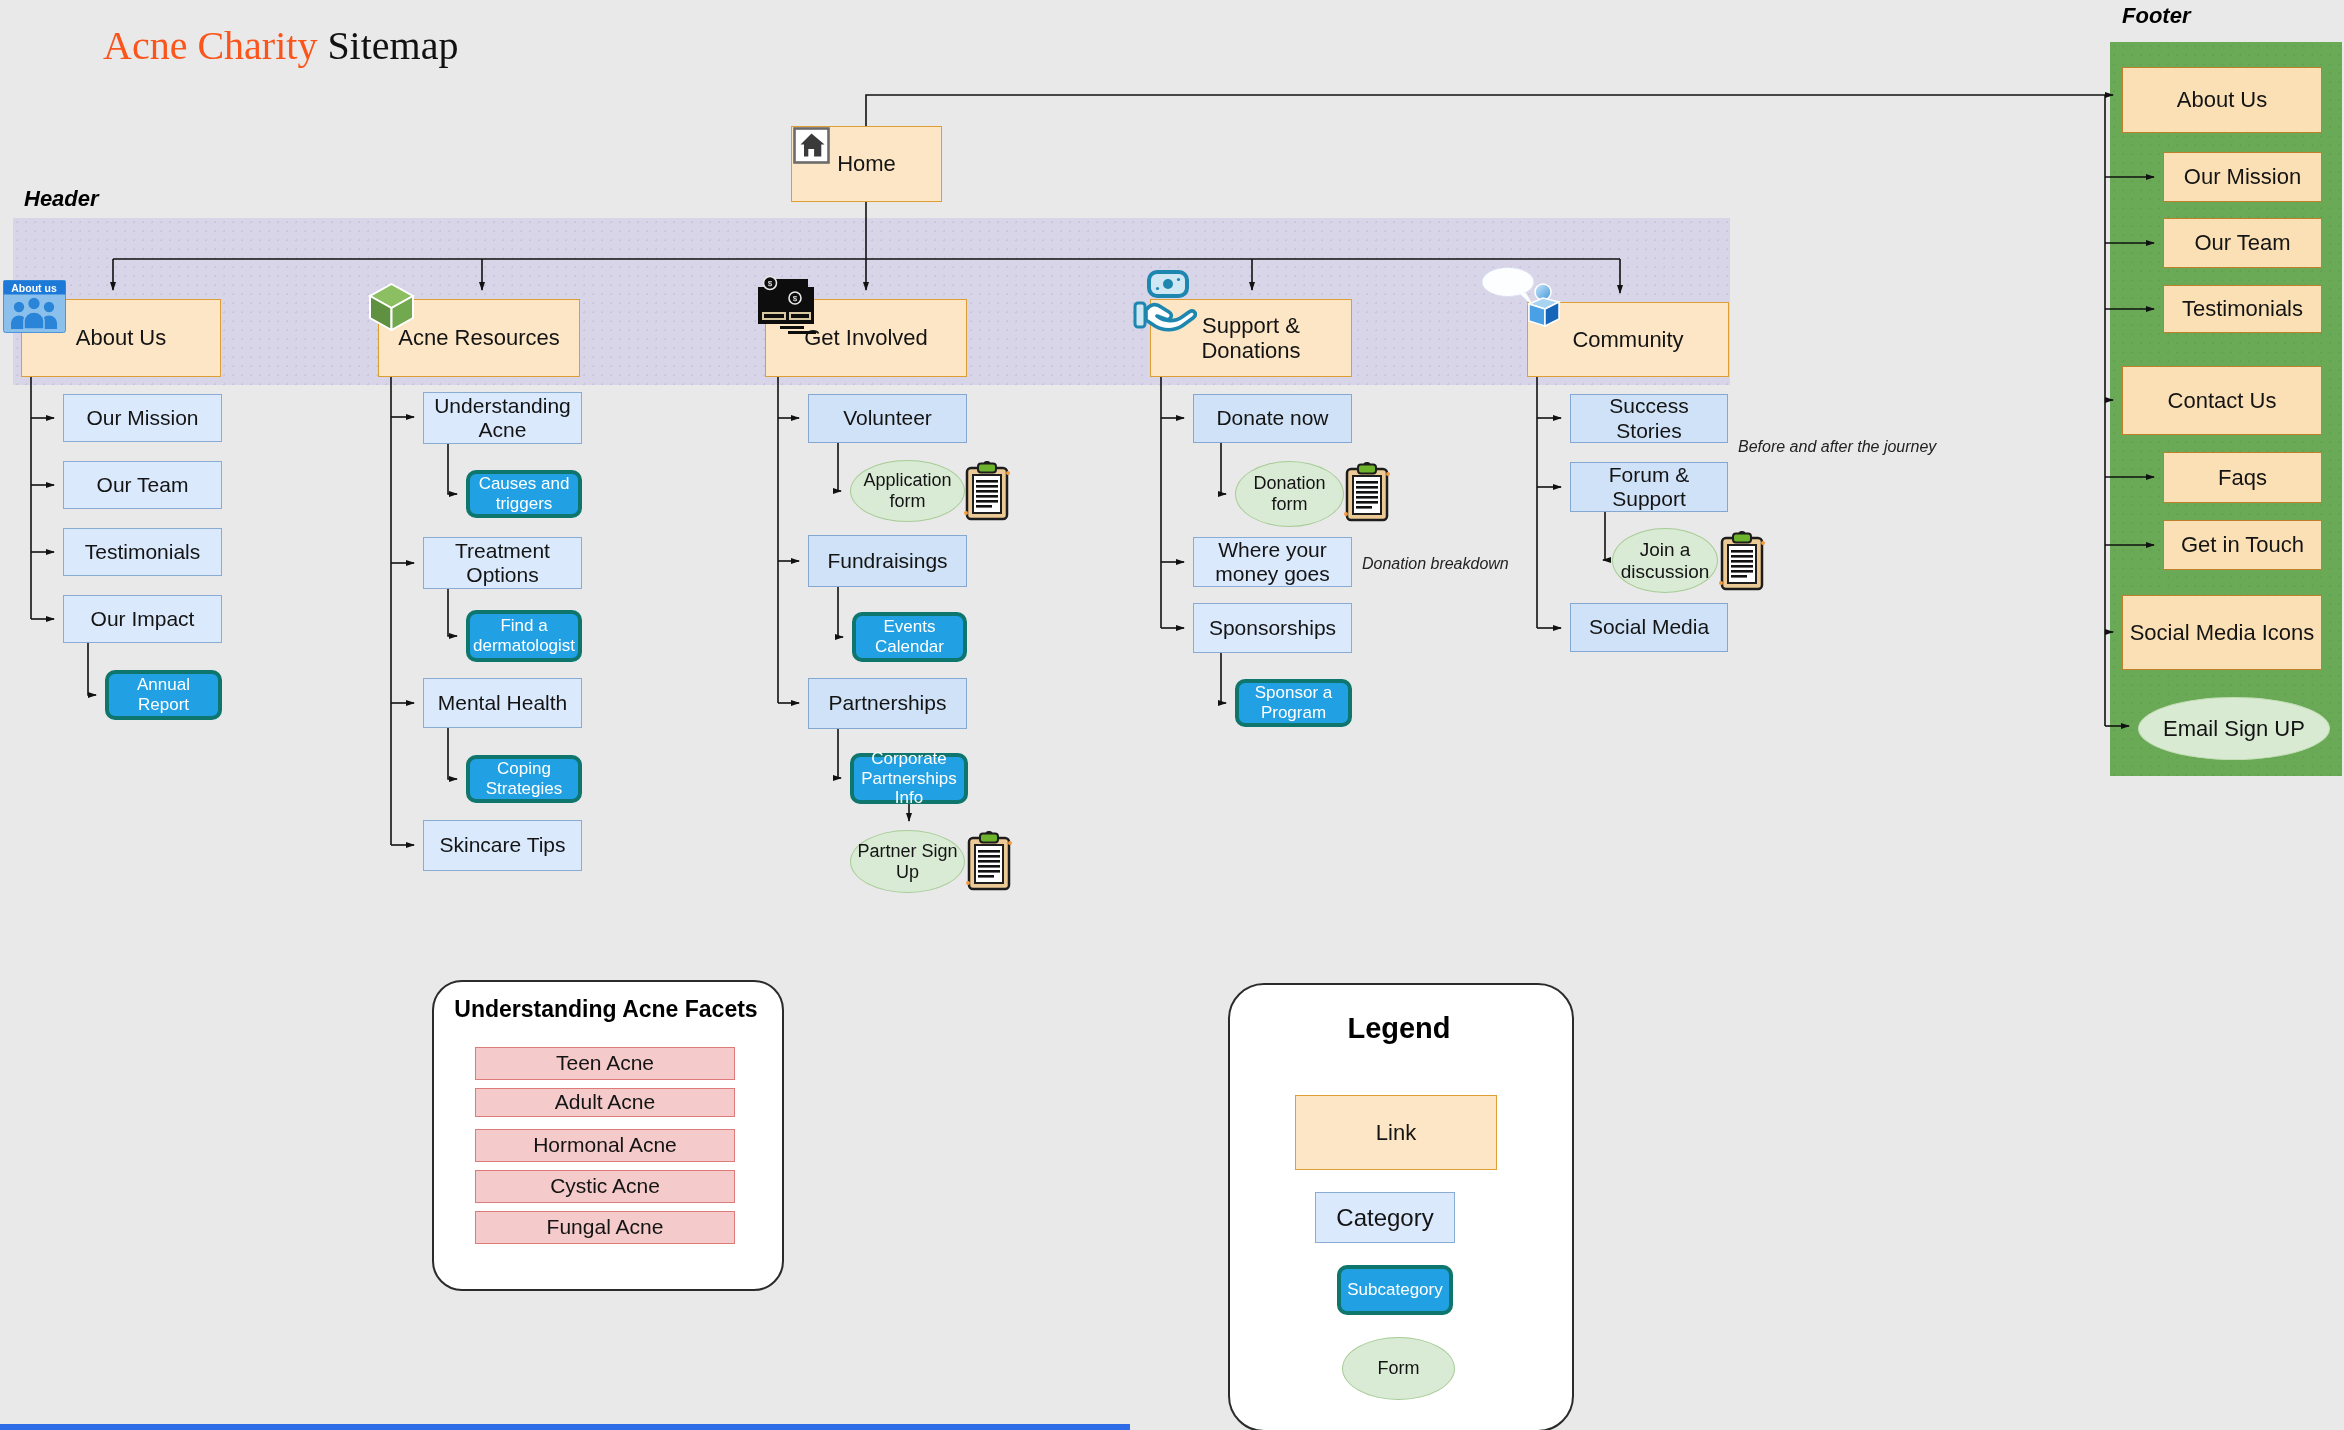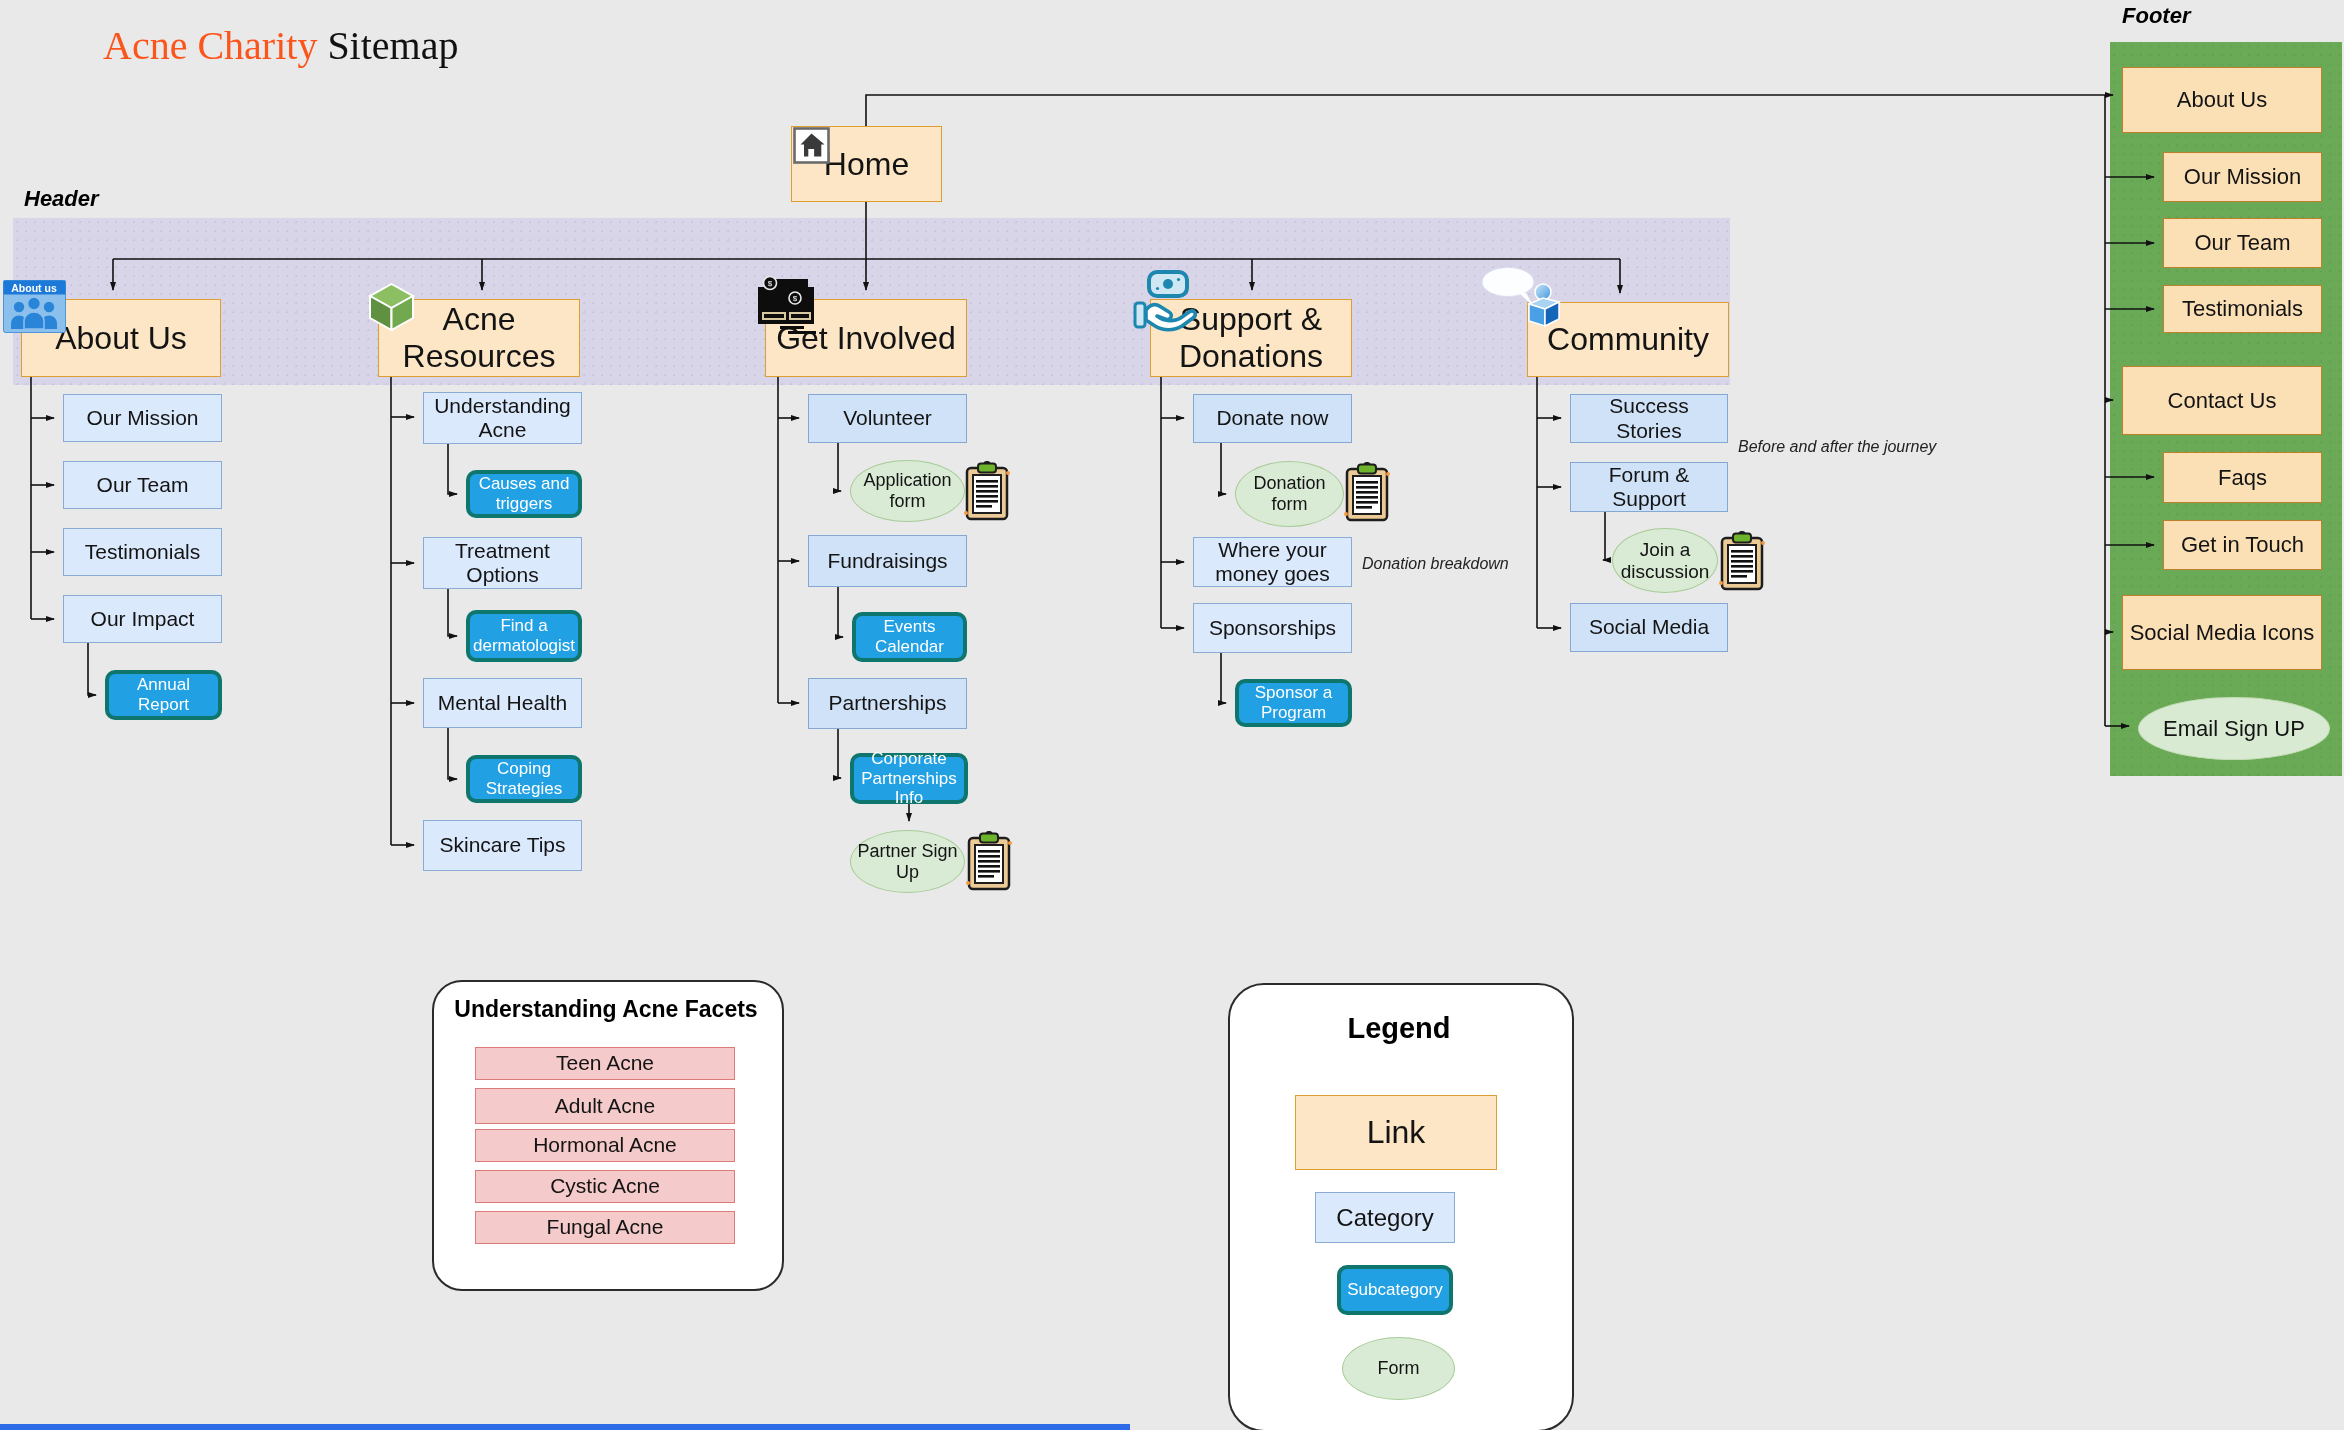--- a/index.html
+++ b/index.html
@@ -1,20 +1,20 @@
 <!DOCTYPE html>
 <html><head>
 <meta charset="utf-8">
 <style>
   html,body{margin:0;padding:0;}
   body{background:#e9e9e9;font-family:"Liberation Sans",sans-serif;}
   .canvas{position:relative;width:2344px;height:1430px;background:#e9e9e9;overflow:hidden;padding-left:7px;}
   .node{position:absolute;box-sizing:border-box;display:flex;align-items:center;justify-content:center;
         text-align:center;color:#141414;line-height:1.15;padding:2px 6px;}
-  .link{background:#fde6c5;border:1.6px solid #dd9f33;font-size:32px;}
+  .link{background:#fde6c5;border:1.6px solid #dd9f33;font-size:22px;}
   .cat{background:#dbe9fc;border:1.4px solid #8aabd3;font-size:21px;}
   .cat2{background:#cfe2f7;border:1.4px solid #84a8d2;font-size:21px;}
   .sub{background:#21a0e4;border:4px solid #0f766e;border-radius:10px;color:#fff;font-size:17px;}
   .form{background:#d9ead5;border:1.4px solid #a7cc96;border-radius:50%;font-size:18px;}
   .footer-item{background:#fbe0b6;border:1.8px solid #c07f2b;font-size:22px;}
   .pink{background:#f5caca;border:1.4px solid #dd7a7a;font-size:21px;}
   .ellipse{border-radius:50%;}
   .band{position:absolute;background:#d8d5e8;
         background-image:radial-gradient(#c7c3dc 1px,transparent 1px);background-size:9px 9px;}
   .footer-panel{position:absolute;background:#6aaa57;
@@ -358,21 +358,21 @@
     </div>
   <div class="node ellipse" style="left:2138px;top:697px;width:192px;height:63px;background:#d9ead3;border:1.4px solid #c3ddb4;font-size:22px;">
       <span>Email Sign UP</span>
     </div>
 
   <div class="panel" style="left:432px;top:980px;width:348px;height:307px;border-radius:30px;"></div>
   <div class="panel-title" style="left:432px;top:996px;width:348px;font-size:23px;">Understanding Acne Facets</div>
   <div class="node pink" style="left:475px;top:1047px;width:260px;height:33px;">
       <span>Teen Acne</span>
     </div>
-  <div class="node pink" style="left:475px;top:1088px;width:260px;height:36px;">
+  <div class="node pink" style="left:475px;top:1088px;width:260px;height:29px;">
       <span>Adult Acne</span>
     </div>
   <div class="node pink" style="left:475px;top:1129px;width:260px;height:33px;">
       <span>Hormonal Acne</span>
     </div>
   <div class="node pink" style="left:475px;top:1170px;width:260px;height:33px;">
       <span>Cystic Acne</span>
     </div>
   <div class="node pink" style="left:475px;top:1211px;width:260px;height:33px;">
       <span>Fungal Acne</span>

